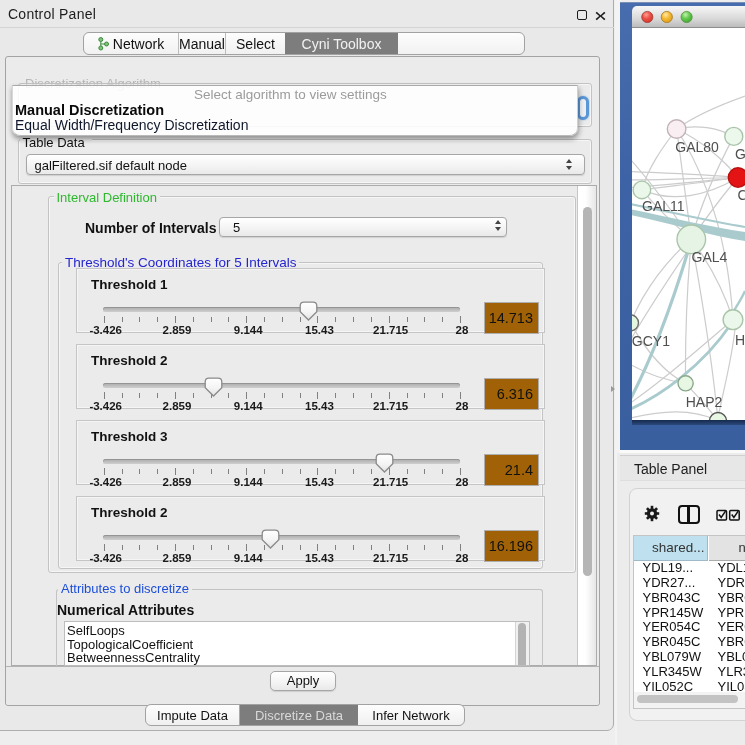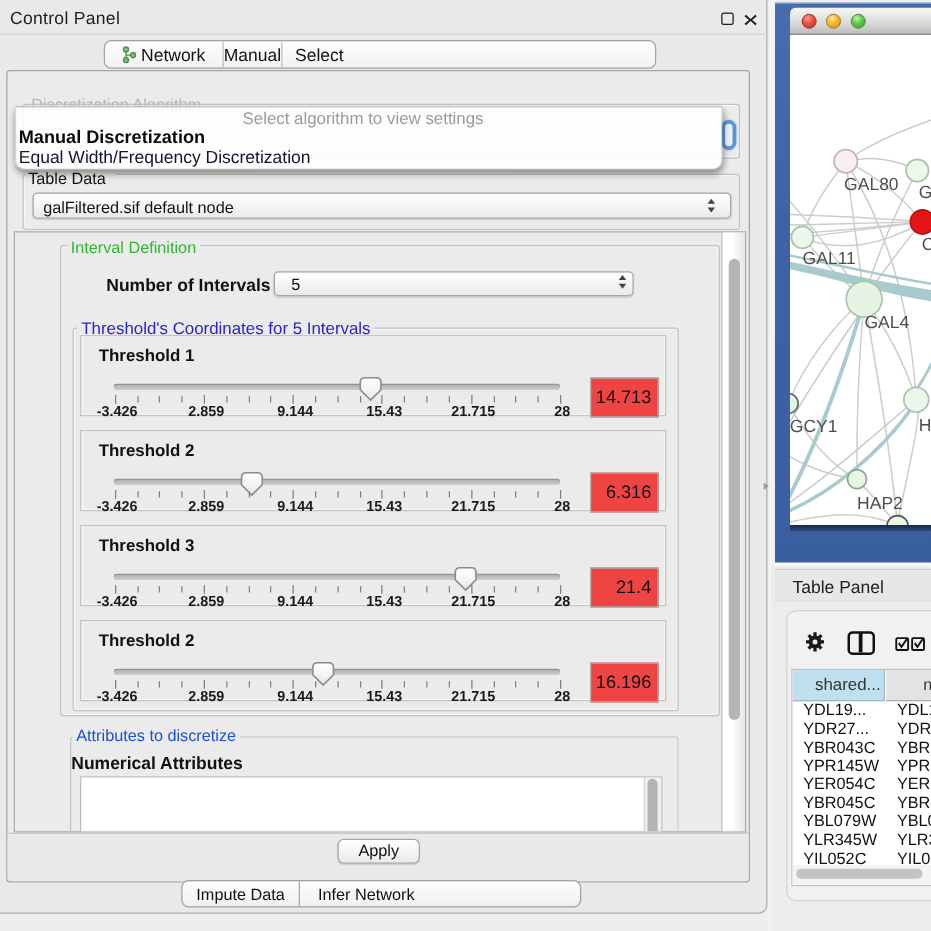--- a/index.html
+++ b/index.html
@@ -4,26 +4,26 @@
 html,body{width:745px;height:745px}
 body{position:relative;background:#eeeeee;font-family:"Liberation Sans",sans-serif;overflow:hidden;color:#111}
 .abs{position:absolute}
 .grp{position:absolute;border:1px solid #c3c3c3;border-radius:3px;box-shadow:inset 0 0 0 1px rgba(255,255,255,.55)}
 .glbl{position:absolute;font-size:13px;background:#ebebeb;padding:0 3px;white-space:nowrap}
 .aqua{background:linear-gradient(#ffffff,#f4f4f4 55%,#e9e9e9);border:1px solid #a6a6a6;border-radius:4px;box-shadow:0 1px 1px rgba(0,0,0,.12)}
 .updn{position:absolute;width:7px}
 .updn div{width:0;height:0;border-left:3.5px solid transparent;border-right:3.5px solid transparent}
 .updn .u{border-bottom:4.5px solid #444;margin-bottom:2.5px}
 .updn .d{border-top:4.5px solid #444}
-.tpanel{position:absolute;left:64px;width:469px;height:65px;border:1px solid #c5c5c5;background:#ebebeb;box-shadow:inset 0 0 0 1px rgba(255,255,255,.5)}
+.tpanel{position:absolute;left:76px;width:469px;height:65px;border:1px solid #c5c5c5;background:#ebebeb;box-shadow:inset 0 0 0 1px rgba(255,255,255,.5)}
 .tlabel{position:absolute;left:14px;top:8.5px;font-weight:bold;font-size:13.5px}
 .track{position:absolute;left:26px;top:38px;width:357px;height:5px;border-radius:3px;background:linear-gradient(#a9a9a9,#cfcfcf);box-shadow:inset 0 1px 0 #949494}
 .tick{position:absolute;width:1px;background:#808080}
 .slbl{position:absolute;width:54px;text-align:center;font-size:11.5px;font-weight:bold;top:55px;color:#1a1a1a}
-.vbox{position:absolute;left:407px;top:33px;width:55px;height:32px;background:#ef4444;border:1px solid #aeaeae;font-size:14.5px;text-align:right;line-height:30px;padding-right:5px}
+.vbox{position:absolute;left:407px;top:33px;width:55px;height:32px;background:#a16207;border:1px solid #aeaeae;font-size:14.5px;text-align:right;line-height:30px;padding-right:5px}
 .thumb{position:absolute;top:32.5px}
 .row{position:absolute;font-size:13px;white-space:nowrap}
 </style></head>
 <body>
 
 <div class="abs" style="left:-12px;top:-8px;width:626px;height:739px;background:#e9e9e9;border:1px solid #aeaeae;border-radius:7px;"></div>
 <div class="abs" style="left:0;top:27px;width:614px;height:1px;background:#d4d4d4"></div>
 <div class="abs" style="left:8px;top:6px;font-size:14px;letter-spacing:.25px;color:#1d1d1d">Control Panel</div>
 
 <div class="abs" style="left:577px;top:10px;width:10px;height:10px;border:1.6px solid #1c1c1c;border-radius:2px"></div>
@@ -33,20 +33,21 @@
 
 <div class="abs" style="left:83px;top:32px;width:442px;height:23px;border:1px solid #a2a2a2;border-radius:6px;background:linear-gradient(#fdfdfd,#f1f1f1);overflow:hidden;display:flex">
   <div style="width:95px;height:100%;display:flex;align-items:center;justify-content:center;font-size:14px;border-right:1px solid #bdbdbd"><svg width="11" height="14" viewBox="0 0 11 14" style="margin-right:4px">
         <circle cx="2.8" cy="2.5" r="2" fill="#7cc47c" stroke="#3d8b3d"></circle>
         <circle cx="2.8" cy="11" r="2" fill="#7cc47c" stroke="#3d8b3d"></circle>
         <circle cx="8.5" cy="7" r="2" fill="#7cc47c" stroke="#3d8b3d"></circle>
         <path d="M2.8 4.5 L2.8 9 M2.8 7 L6.5 7" stroke="#3d8b3d" fill="none"></path>
       </svg>Network</div>
   <div style="width:47px;height:100%;display:flex;align-items:center;justify-content:center;font-size:14px;border-right:1px solid #bdbdbd">Manual</div>
   <div style="width:59px;height:100%;display:flex;align-items:center;justify-content:center;font-size:14px">Select</div>
+  <div style="width:113px;height:100%;display:flex;align-items:center;justify-content:center;font-size:14px;background:#7d7d7d;color:#f2f2f2">Cyni Toolbox</div>
 </div>
 
 <div class="abs" style="left:5px;top:56px;width:595px;height:650px;border:1px solid #a3a3a3;border-radius:3px;background:#ebebeb"></div>
 
 <div class="abs" style="left:25px;top:76px;font-size:13px;color:#b5b5b5">Discretization Algorithm</div>
 <div class="grp" style="left:18px;top:83px;width:574px;height:44px"></div>
 <div class="abs" style="left:577px;top:96px;width:12px;height:24px;border:3px solid #5b97d7;border-radius:6px;background:#eef2f6;box-shadow:0 0 2px #86b4e2"></div>
 
 <div class="grp" style="left:18px;top:139px;width:574px;height:44.5px"></div>
 <div class="abs" style="left:20px;top:135px;width:72px;height:14px;background:#ebebeb"></div>
@@ -246,29 +247,31 @@
       </defs>
       <path d="M1.2,5 Q1.2,1.2 5,1.2 L14,1.2 Q17.8,1.2 17.8,5 L17.8,10.8 L9.5,19 L1.2,10.8 Z" fill="url(#tg4)" stroke="#8a8a8a" stroke-width="1.3"></path>
     </svg>
   <div class="vbox">16.196</div>
 </div>
 
 <div class="abs" style="left:55.5px;top:589px;width:487px;height:80px;border:1px solid #c3c3c3;border-bottom:none;border-radius:3px 3px 0 0"></div>
 <div class="glbl" style="left:58px;top:581px;color:#1d4ed8">Attributes to discretize</div>
 <div class="abs" style="left:57px;top:602px;font-size:14px;font-weight:bold">Numerical Attributes</div>
 <div class="abs" style="left:63.5px;top:620.5px;width:466px;height:45px;background:#fff;border:1px solid #bdbdbd;overflow:hidden">
+  <div style="position:absolute;left:2.5px;top:2.5px;font-size:13px;line-height:13.7px">SelfLoops<br>TopologicalCoefficient<br>BetweennessCentrality</div>
   <div style="position:absolute;right:0;top:0;width:14px;height:45px;background:#f0f0f0;border-left:1px solid #d5d5d5"></div>
   <div style="position:absolute;right:2.5px;top:1px;width:8.5px;height:60px;background:#b3b3b3;border-radius:4px"></div>
 </div>
 
 <div class="abs" style="left:6px;top:666px;width:593px;height:39px;background:#e9e9e9;border-top:1px solid #b3b3b3;border-radius:0 0 3px 3px"></div>
 <div class="aqua abs" style="left:270px;top:671px;width:66px;height:20px;border-radius:5px;text-align:center;font-size:13px;line-height:18px">Apply</div>
 
 <div class="abs" style="left:145px;top:704px;width:320px;height:22px;border:1px solid #a2a2a2;border-radius:6px;background:linear-gradient(#fdfdfd,#f0f0f0);overflow:hidden;display:flex">
   <div style="width:94px;display:flex;align-items:center;justify-content:center;font-size:13px;border-right:1px solid #a9a9a9">Impute Data</div>
+  <div style="width:118px;display:flex;align-items:center;justify-content:center;font-size:13px;background:#7d7d7d;color:#d9d9d9">Discretize Data</div>
   <div style="width:106px;display:flex;align-items:center;justify-content:center;font-size:13px">Infer Network</div>
 </div>
 
 <div class="abs" style="left:614.5px;top:0;width:6px;height:745px;background:#f3f3f3"></div>
 <div class="abs" style="left:620px;top:449.5px;width:125px;height:6px;background:#fafafa"></div>
 
 <div class="abs" style="left:620px;top:1.5px;width:125px;height:448px;background:linear-gradient(180deg,#486dae 0%,#3d63a6 40%,#3a5f9f 100%);border-top:1px solid #7a8fb5"></div>
 <div class="abs" style="left:632px;top:420px;width:113px;height:5px;background:linear-gradient(#15294d,#2c4a7d)"></div>
 <div class="abs" style="left:632px;top:6px;width:113px;height:22px;background:linear-gradient(#f7f7f7,#d9d9d9 60%,#bcbcbc);border-bottom:1px solid #8d8d8d;border-radius:5px 0 0 0"></div>
 <svg class="abs" style="left:632px;top:6px" width="113" height="22" viewBox="0 0 113 22">

